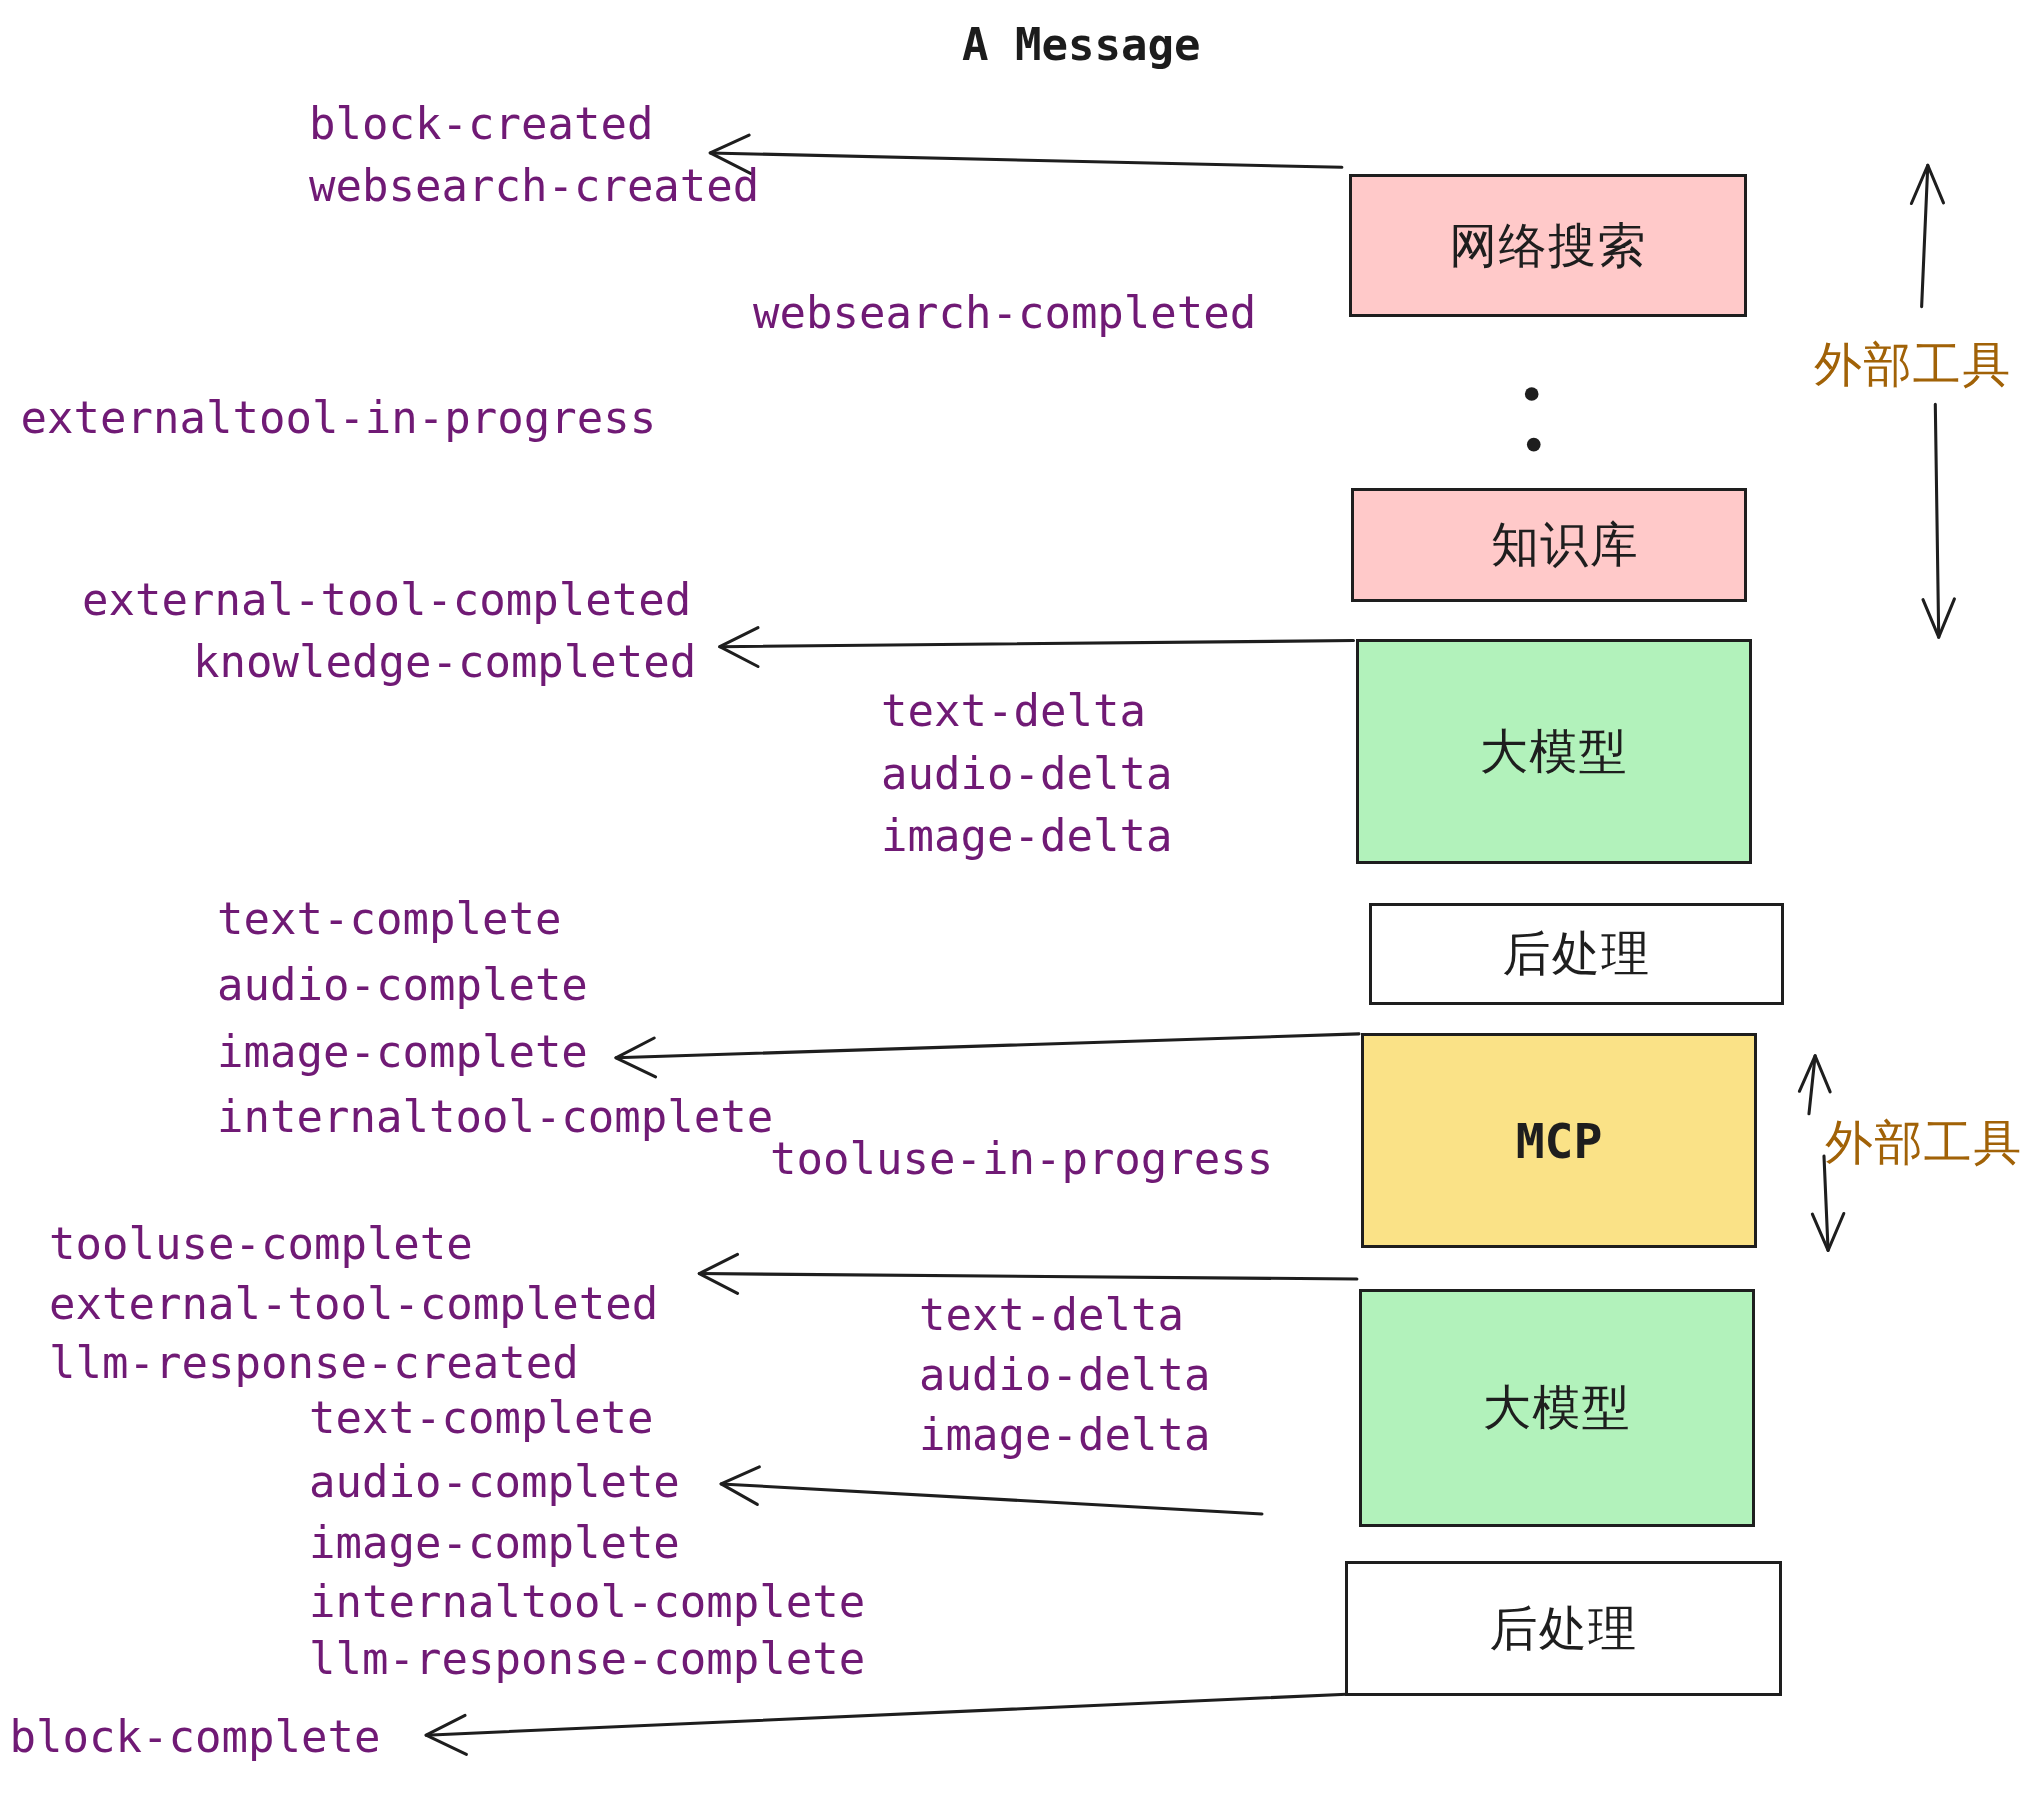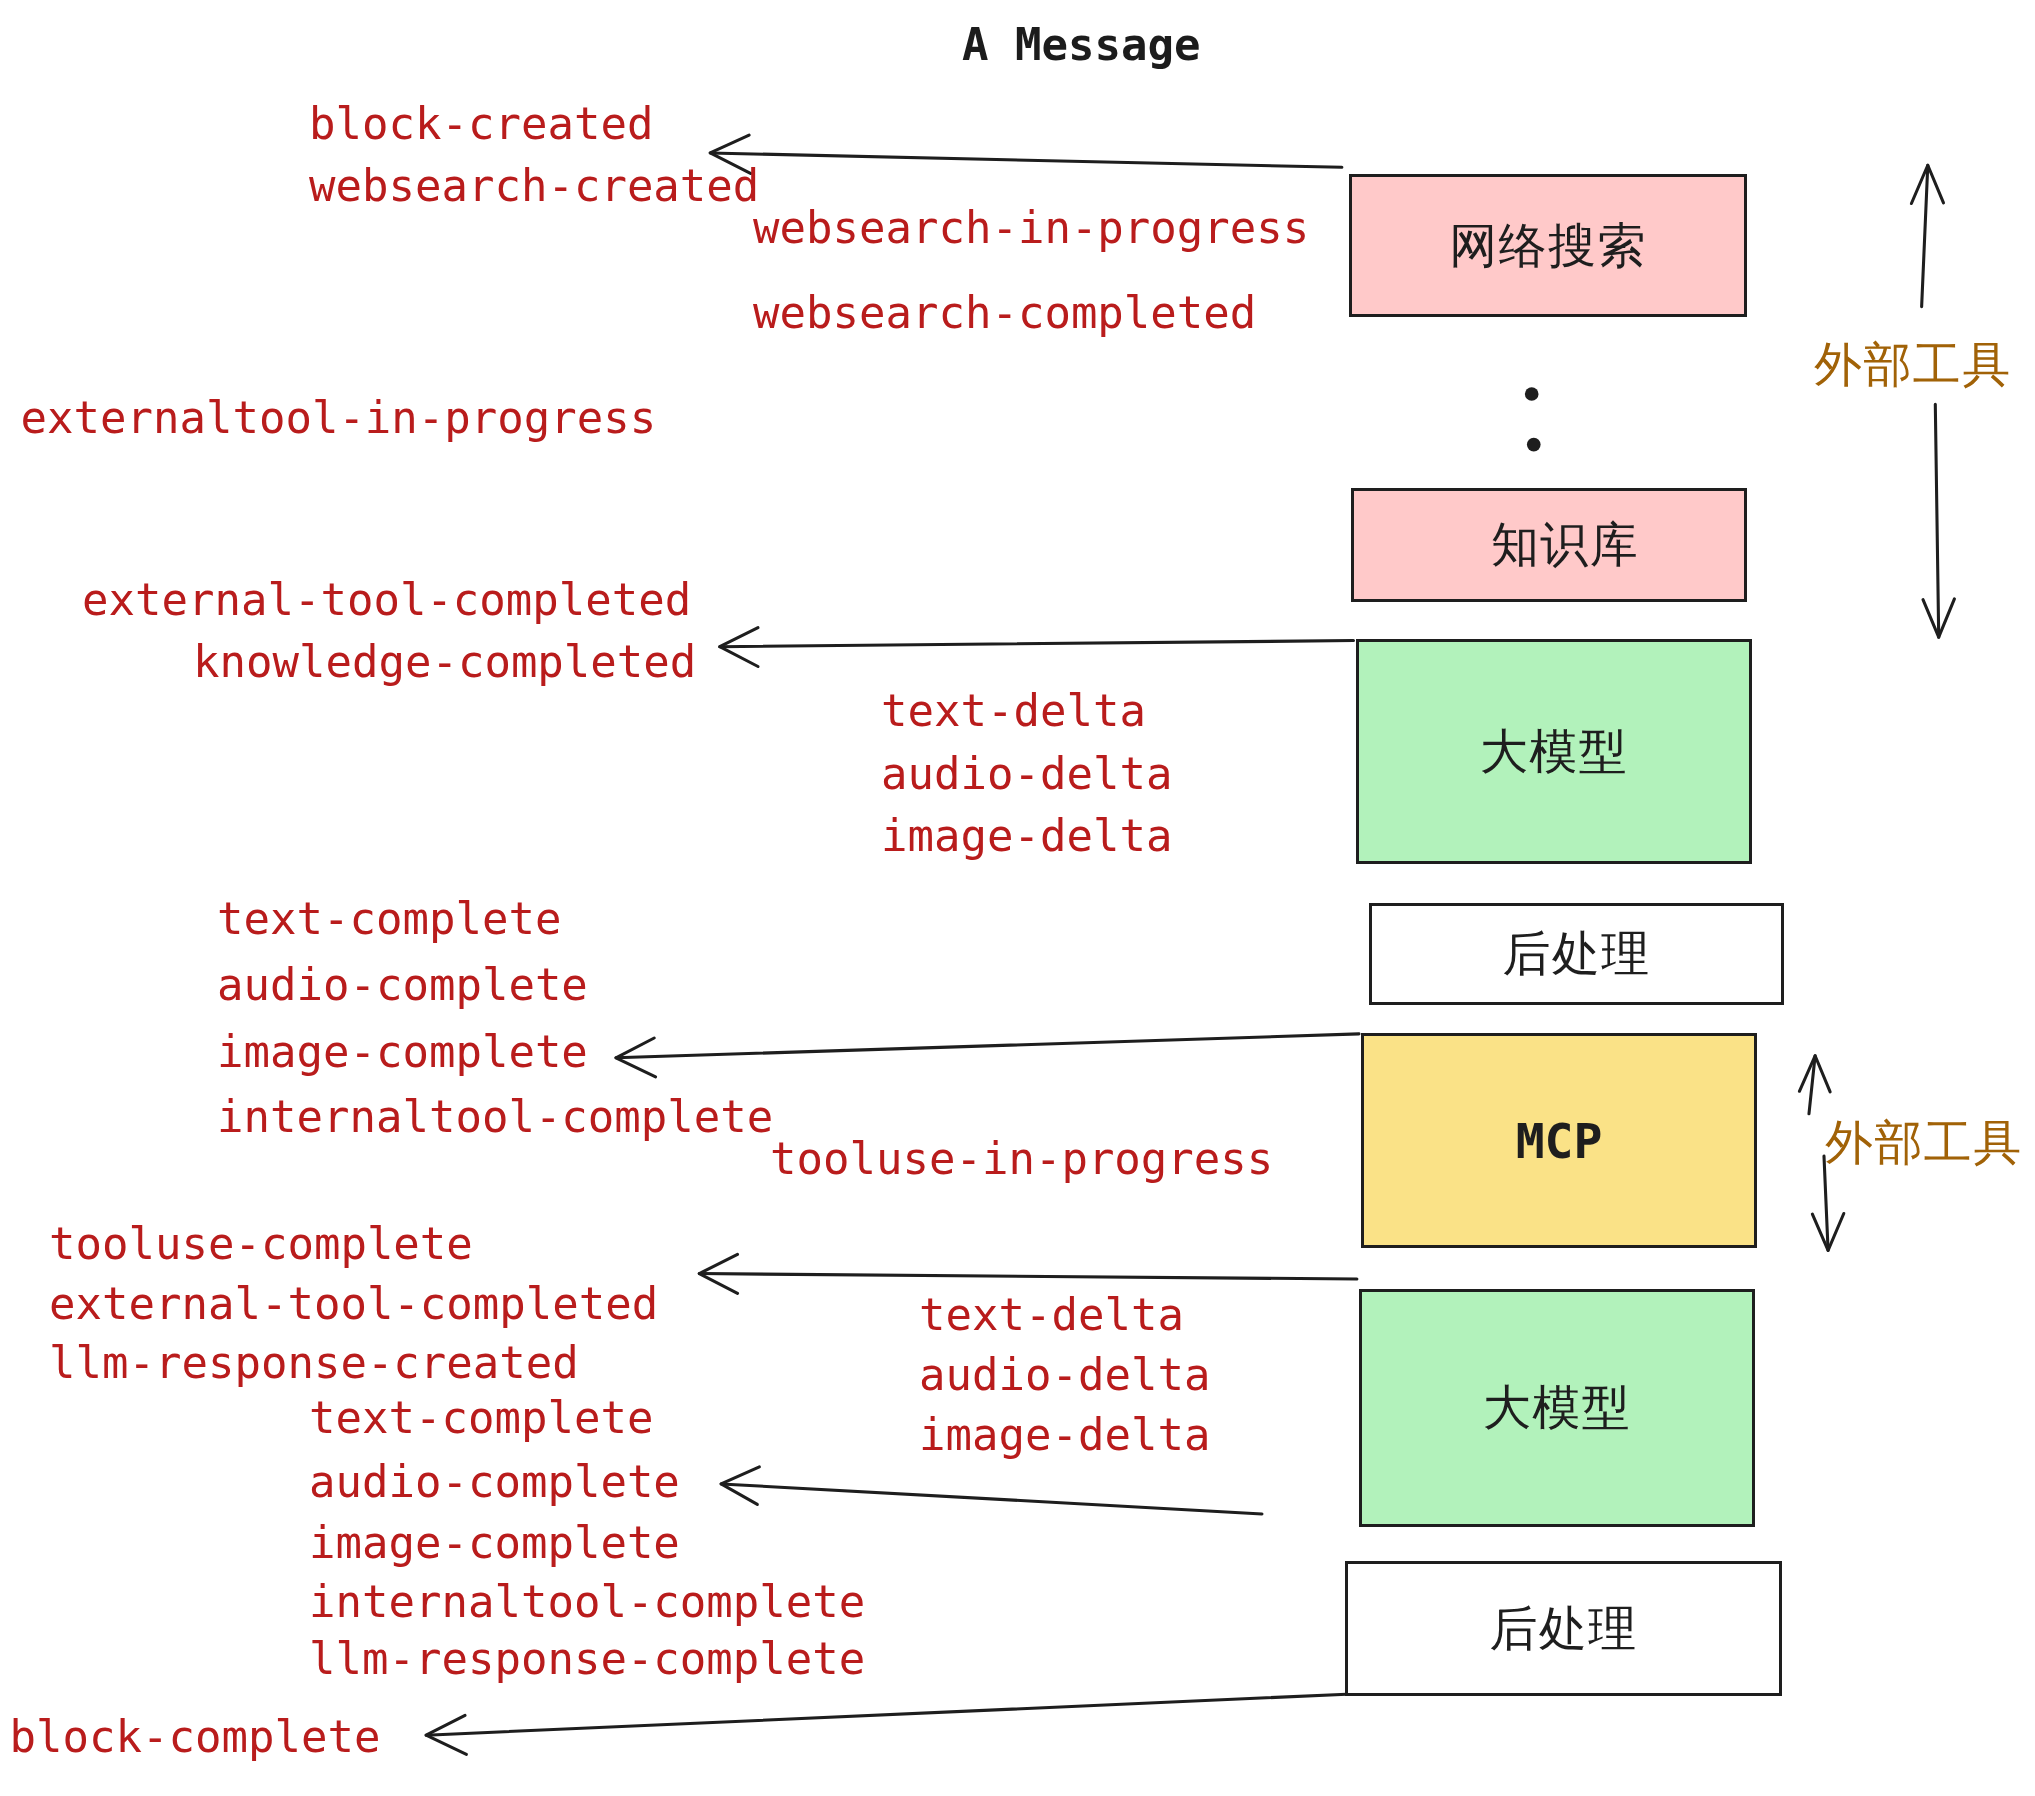--- a/index.html
+++ b/index.html
@@ -11,21 +11,21 @@
     overflow: hidden;
     font-family: "DejaVu Sans Mono", monospace;
     color: #1c1c1c;
   }
   .ev {
     position: absolute;
     font-family: "DejaVu Sans Mono", monospace;
     font-size: 44px;
     line-height: 1.05;
     white-space: nowrap;
-    color: #b91c1c;
+    color: #701a75;
   }
   .title {
     position: absolute;
     left: 962px; top: 19px;
     font-family: "DejaVu Sans Mono", monospace;
     font-size: 44px;
     font-weight: bold;
     white-space: nowrap;
     color: #1c1c1c;
   }
@@ -133,21 +133,20 @@
       <circle cx="2243" cy="577" r="10"></circle>
       <circle cx="2246" cy="651" r="10"></circle>
       <circle cx="2249" cy="728" r="10"></circle>
     </g>
   </svg>
 
   <div class="title">A Message</div>
 
   <div class="ev" style="left:309px;  top:101px;">block-created</div>
   <div class="ev" style="left:309px;  top:163px;text-align:right;">websearch-created</div>
-  <div class="ev" style="left:753px; top:205px;">websearch-in-progress</div>
   <div class="ev" style="left:753px; top:290px;">websearch-completed</div>
   <div class="ev" style="left:20.5px;   top:395px;">externaltool-in-progress</div>
   <div class="ev" style="left:82px;  top:577px;">external-tool-completed</div>
   <div class="ev" style="left:193px;  top:639px;">knowledge-completed</div>
 
   <div class="ev" style="left:881px; top:688px;">text-delta</div>
   <div class="ev" style="left:881px; top:751px;">audio-delta</div>
   <div class="ev" style="left:881px; top:813px;">image-delta</div>
 
   <div class="ev" style="left:217px;  top:896px;">text-complete</div>

